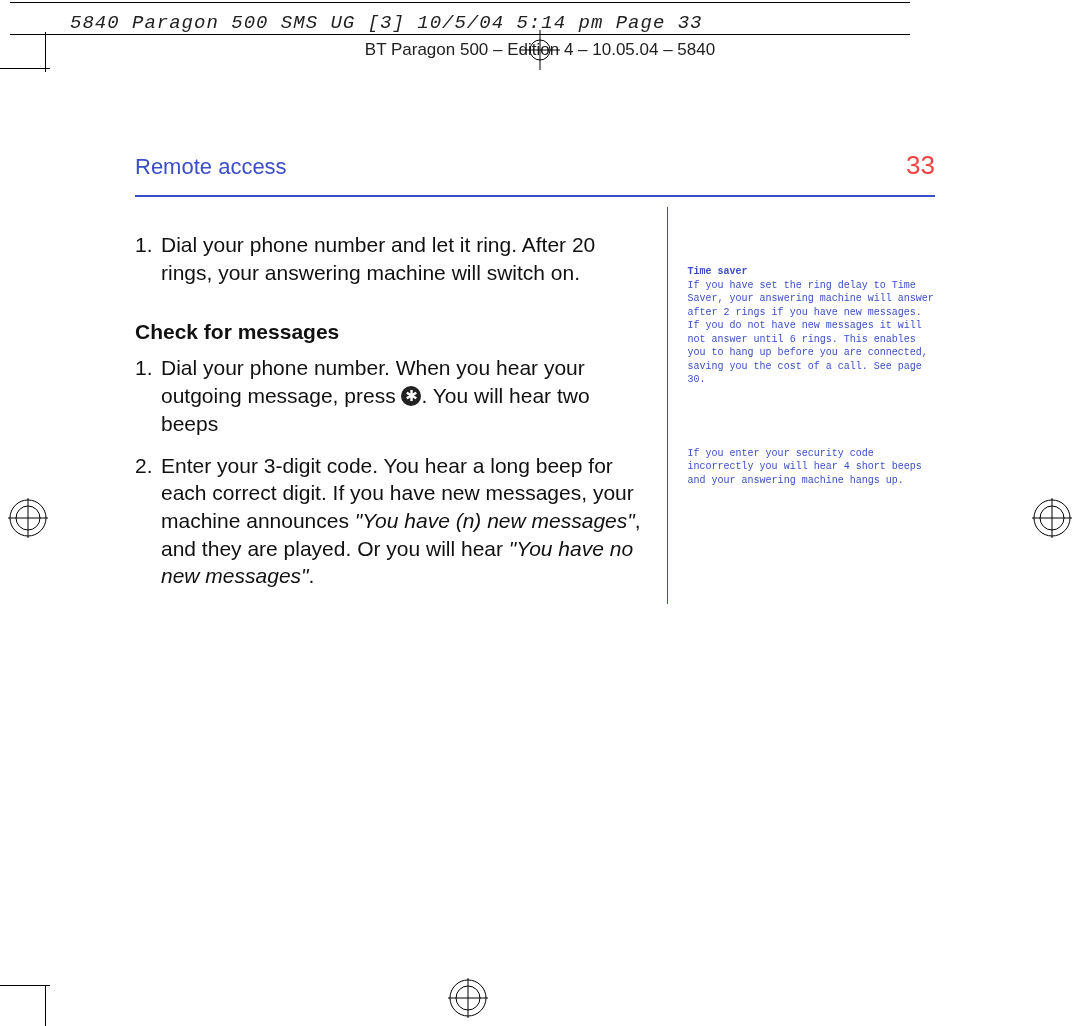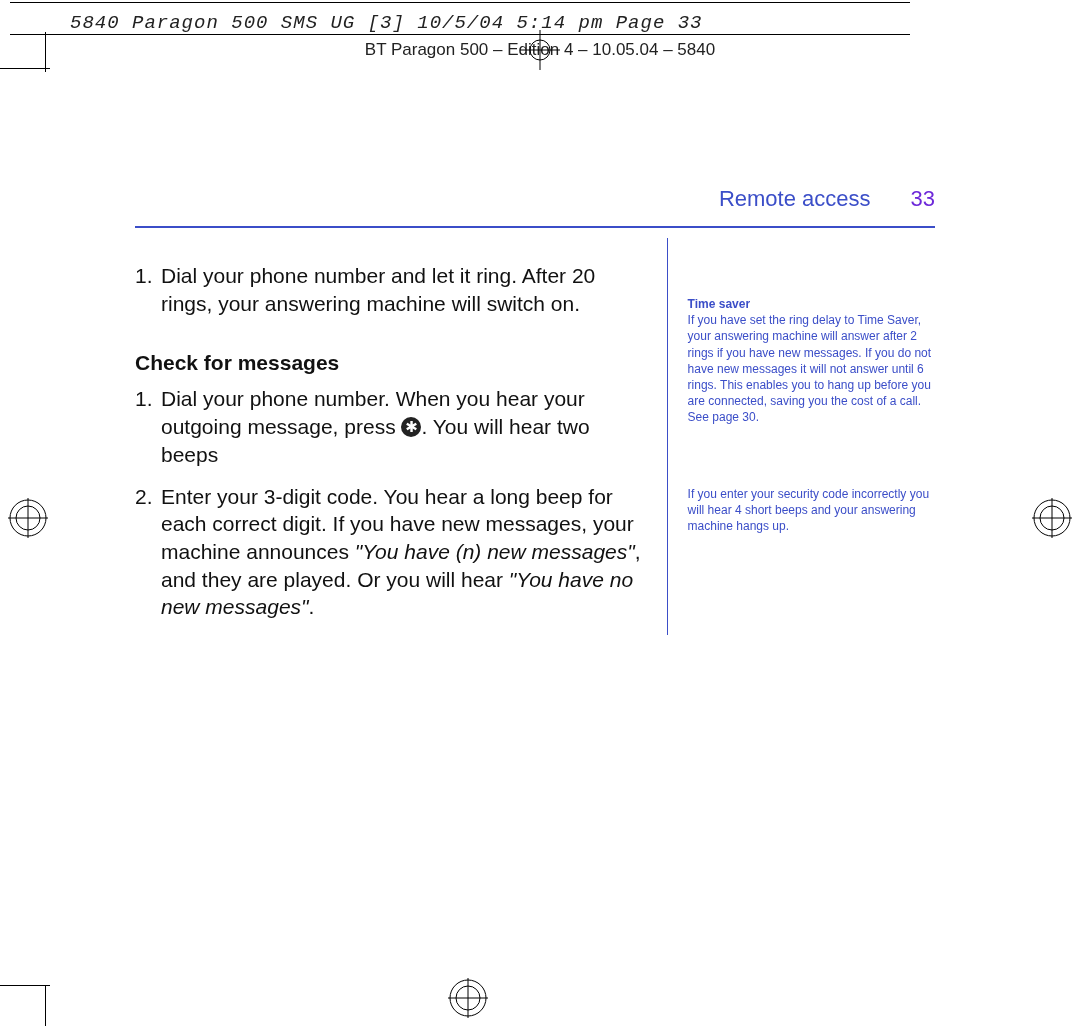--- a/index.html
+++ b/index.html
@@ -47,54 +47,54 @@
     color: #222;
   }
   .page {
     position: absolute;
     top: 150px;
     left: 135px;
     width: 800px;
   }
   .page-head {
     display: flex;
-    justify-content: flex-end;
+    justify-content: space-between;
     align-items: baseline;
     gap: 40px;
     margin-bottom: 14px;
   }
   .section-title {
     color: #3b4ec8;
     font-size: 22px;
   }
   .page-number {
-    color: #6d28d9;
-    font-size: 22px;
-    margin-top: 36px;
+    color: #ef4444;
+    font-size: 26px;
   }
   .rule {
     border-top: 2px solid #3b4ec8;
     margin-bottom: 10px;
   }
   .columns {
     display: flex;
   }
   .left-col {
     width: 515px;
     padding-right: 22px;
     border-right: 1px solid #3b4ec8;
     padding-top: 24px;
   }
   .right-col {
     width: 250px;
     padding-left: 20px;
     padding-top: 58px;
-    font-size: 12px;
+    font-size: 10px;
     color: #3b4ec8;
     line-height: 1.35;
+    font-family: Liberation Mono, monospace;
   }
   .h3 {
     font-weight: bold;
     font-size: 21px;
     color: #111;
     margin-bottom: 10px;
   }
   .para {
     font-size: 21px;
     color: #111;

